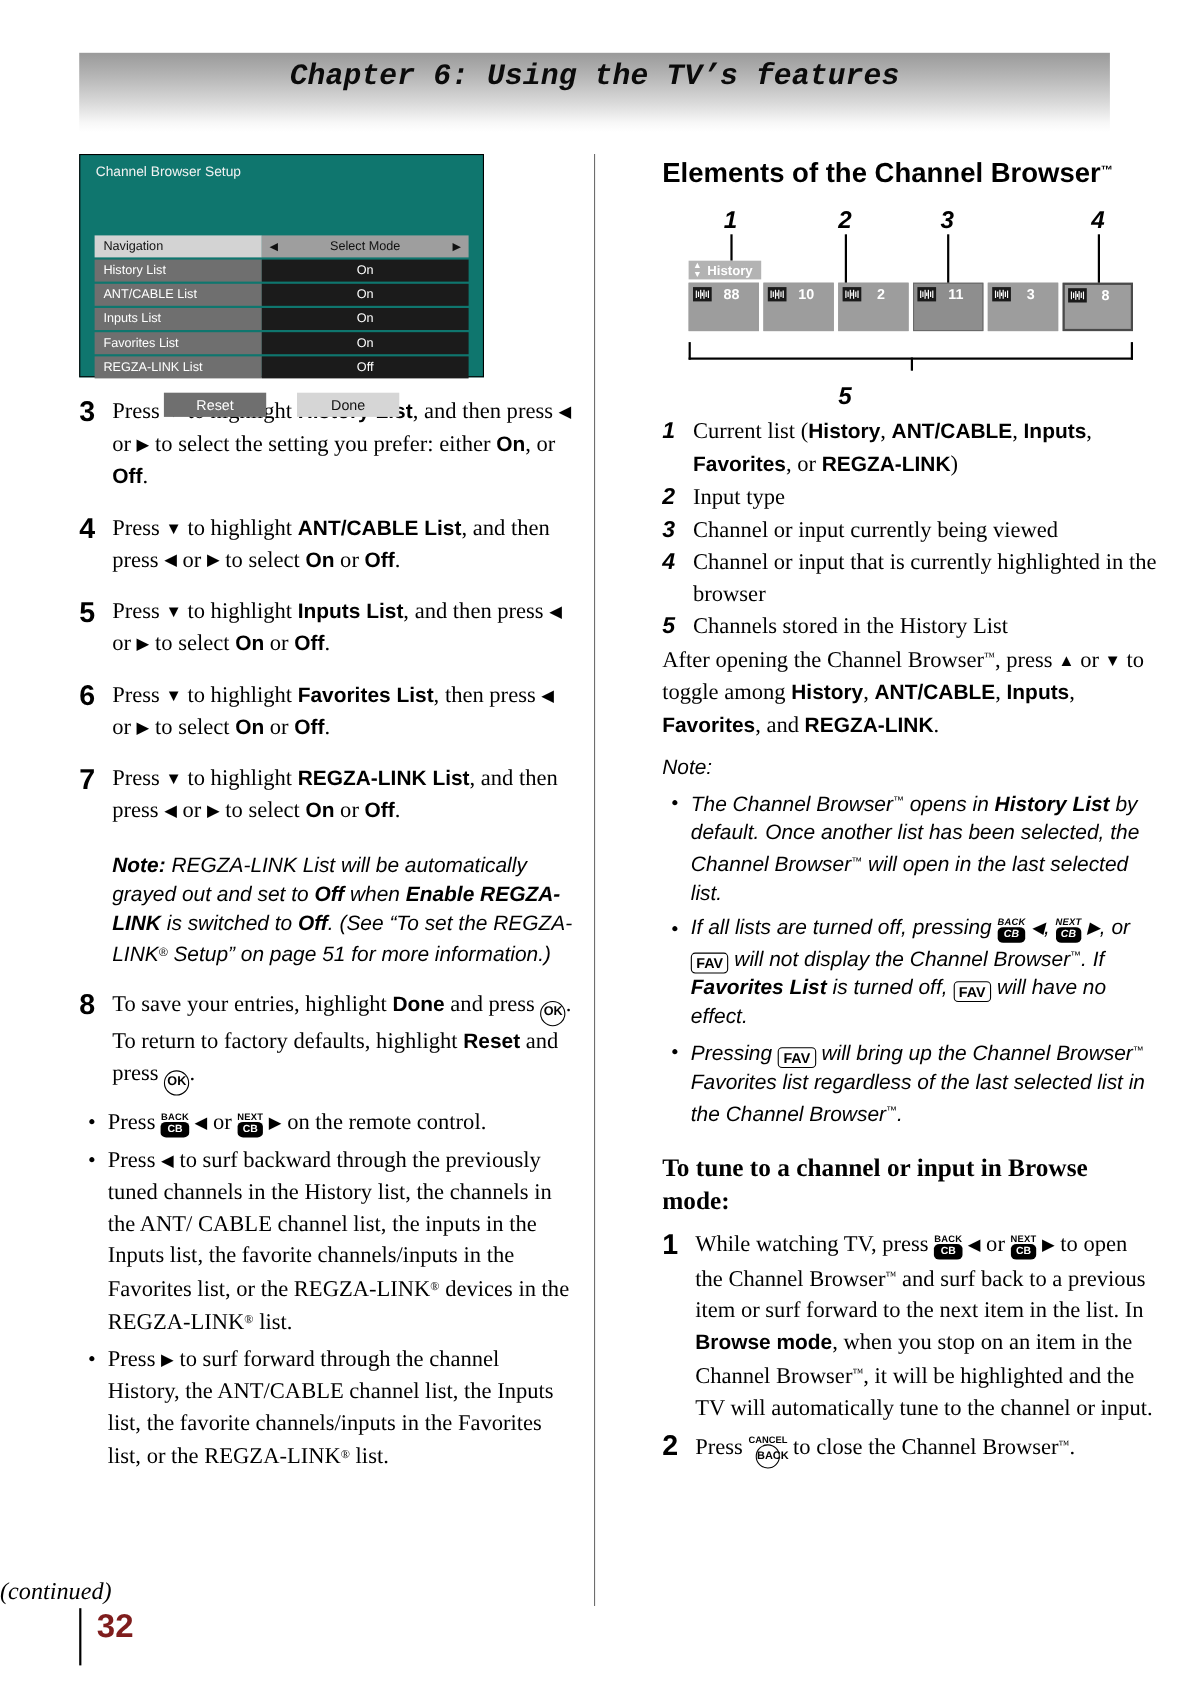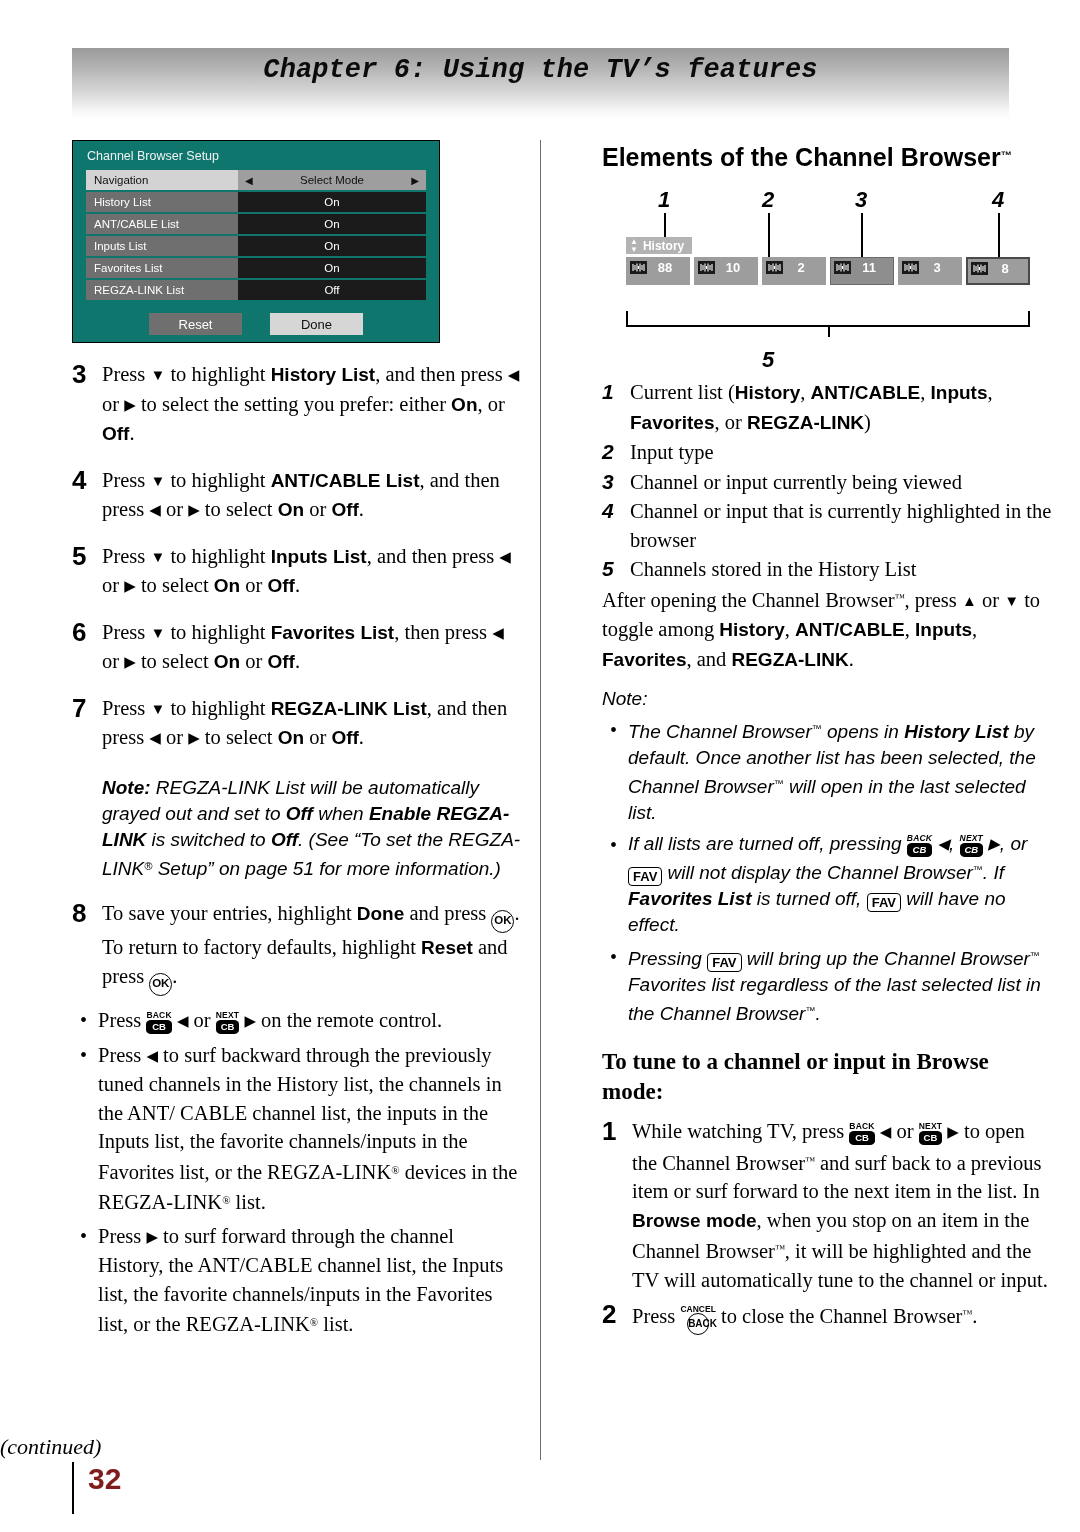--- a/index.html
+++ b/index.html
@@ -56,21 +56,21 @@
     border:1px solid #000;
     position:relative;
     box-sizing:border-box;
     padding:0;
   }
   .osd-title{
     font-family:"Liberation Sans", sans-serif;
     color:#f2f2f2;font-size:12.5px;
     padding:8px 0 7px 14px;
   }
-  .osd-rows{padding:0 13px 0 13px;}
+  .osd-rows{padding:0 13px 0 13px;margin-top:44px;}
   .osd-row{display:flex;height:20px;margin-bottom:2px;}
   .osd-label{
     width:152px;background:#6f6f6f;color:#fff;
     font-family:"Liberation Sans", sans-serif;font-size:11.5px;
     display:flex;align-items:center;padding-left:8px;box-sizing:border-box;
   }
   .osd-label.sel{background:#d3d3d3;color:#111;}
   .osd-value{
     flex:1;background:#1b1b1b;color:#fff;
     font-family:"Liberation Sans", sans-serif;font-size:11.5px;
@@ -165,21 +165,21 @@
     background:#b3b3b3;color:#fff;
     font-family:"Liberation Sans", sans-serif;font-weight:bold;font-size:12px;
     display:flex;align-items:center;padding:0 8px 0 4px;box-sizing:border-box;
   }
   .cb-listlabel .updown{
     display:inline-block;font-size:8px;line-height:8px;margin-right:5px;color:#fff;
     text-align:center;
   }
   .cb-tiles{position:absolute;left:24px;top:70px;display:flex;gap:4px;}
   .cb-tile{
-    width:64px;height:28px;background:#9d9d9d;position:relative;
+    width:64px;height:44px;background:#9d9d9d;position:relative;
     border:1px solid #9d9d9d;box-sizing:border-box;text-decoration:underline;
   }
   .cb-tile.viewing{background:#8e8e8e;border-color:#6a6a6a;}
   .cb-tile.highlighted{background:#9d9d9d;border:2px solid #4a4a4a;}
   .cb-tile .icon{
     position:absolute;left:3px;top:3px;width:17px;height:13px;background:#1a1a1a;
     display:flex;align-items:center;justify-content:center;
   }
   .cb-tile .icon svg{display:block;}
   .cb-tile .chn{

